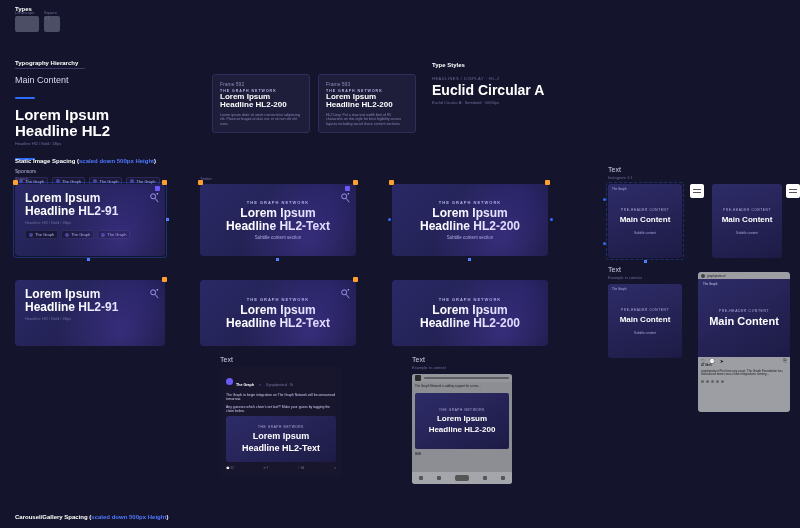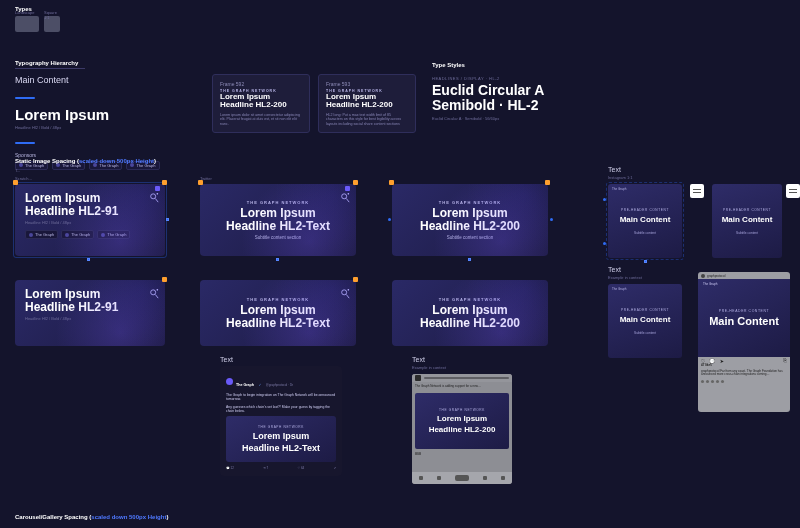--- a/index.html
+++ b/index.html
@@ -102,20 +102,21 @@
     </div>
   </div>
 </div>
 
 <div style="position:absolute;left:15px;top:60px;width:180px;">
   <div class="section-label" style="border-bottom:1px solid #3b3966;padding-bottom:2px;width:70px;">Typography Hierarchy</div>
   <div style="margin-top:6px;">
     <div style="font-size:9px;color:#d9d8f2;">Main Content</div>
     <div class="smallbar" style="position:static;display:inline-block;width:20px;margin-top:2px;"></div>
     <div class="headline-lg" style="margin-top:4px;">Lorem Ipsum</div>
+    <div class="headline-lg">Headline HL2</div>
     <div class="tiny2" style="margin-top:2px;">Headline Hl2 / Bold / 48px</div>
     <div class="smallbar" style="position:static;display:inline-block;width:20px;margin-top:4px;"></div>
     <div class="sponsors">Sponsors</div>
     <div style="display:flex;gap:4px;margin-top:3px;">
       <span class="pill">The Graph</span>
       <span class="pill">The Graph</span>
       <span class="pill">The Graph</span>
       <span class="pill">The Graph</span>
     </div>
   </div>
@@ -134,21 +135,20 @@
   <div class="pre">THE GRAPH NETWORK</div>
   <div class="headline">Lorem Ipsum</div>
   <div class="headline">Headline HL2-200</div>
   <div class="para">HL2 long: Put a max text width limit of 85 characters on this style for best legibility across layouts including social share content sections</div>
 </div>
 
 <div style="position:absolute;left:432px;top:62px;width:180px;">
   <div class="section-label">Type Styles</div>
   <div class="tiny2" style="margin-top:8px;letter-spacing:.5px;">HEADLINES / DISPLAY · HL-2</div>
   <div class="typestyle-head" style="margin-top:2px;">Euclid Circular A</div>
-  <div class="typestyle-head">Semibold · HL-2</div>
   <div class="tiny2" style="margin-top:2px;">Euclid Circular A · Semibold · 56/60px</div>
 </div>
 
 <div style="position:absolute;left:15px;top:158px;font-size:6px;font-weight:700;">
   <span>Static Image Spacing (</span><span class="label-blue">scaled down 500px Height</span><span>)</span>
 </div>
 <div class="tiny2" style="position:absolute;left:15px;top:168px;">T...</div>
 <div class="tiny2" style="position:absolute;left:15px;top:176px;">Scratch...</div>
 
 <div class="card texture" style="left:15px;top:184px;width:150px;height:72px;">

